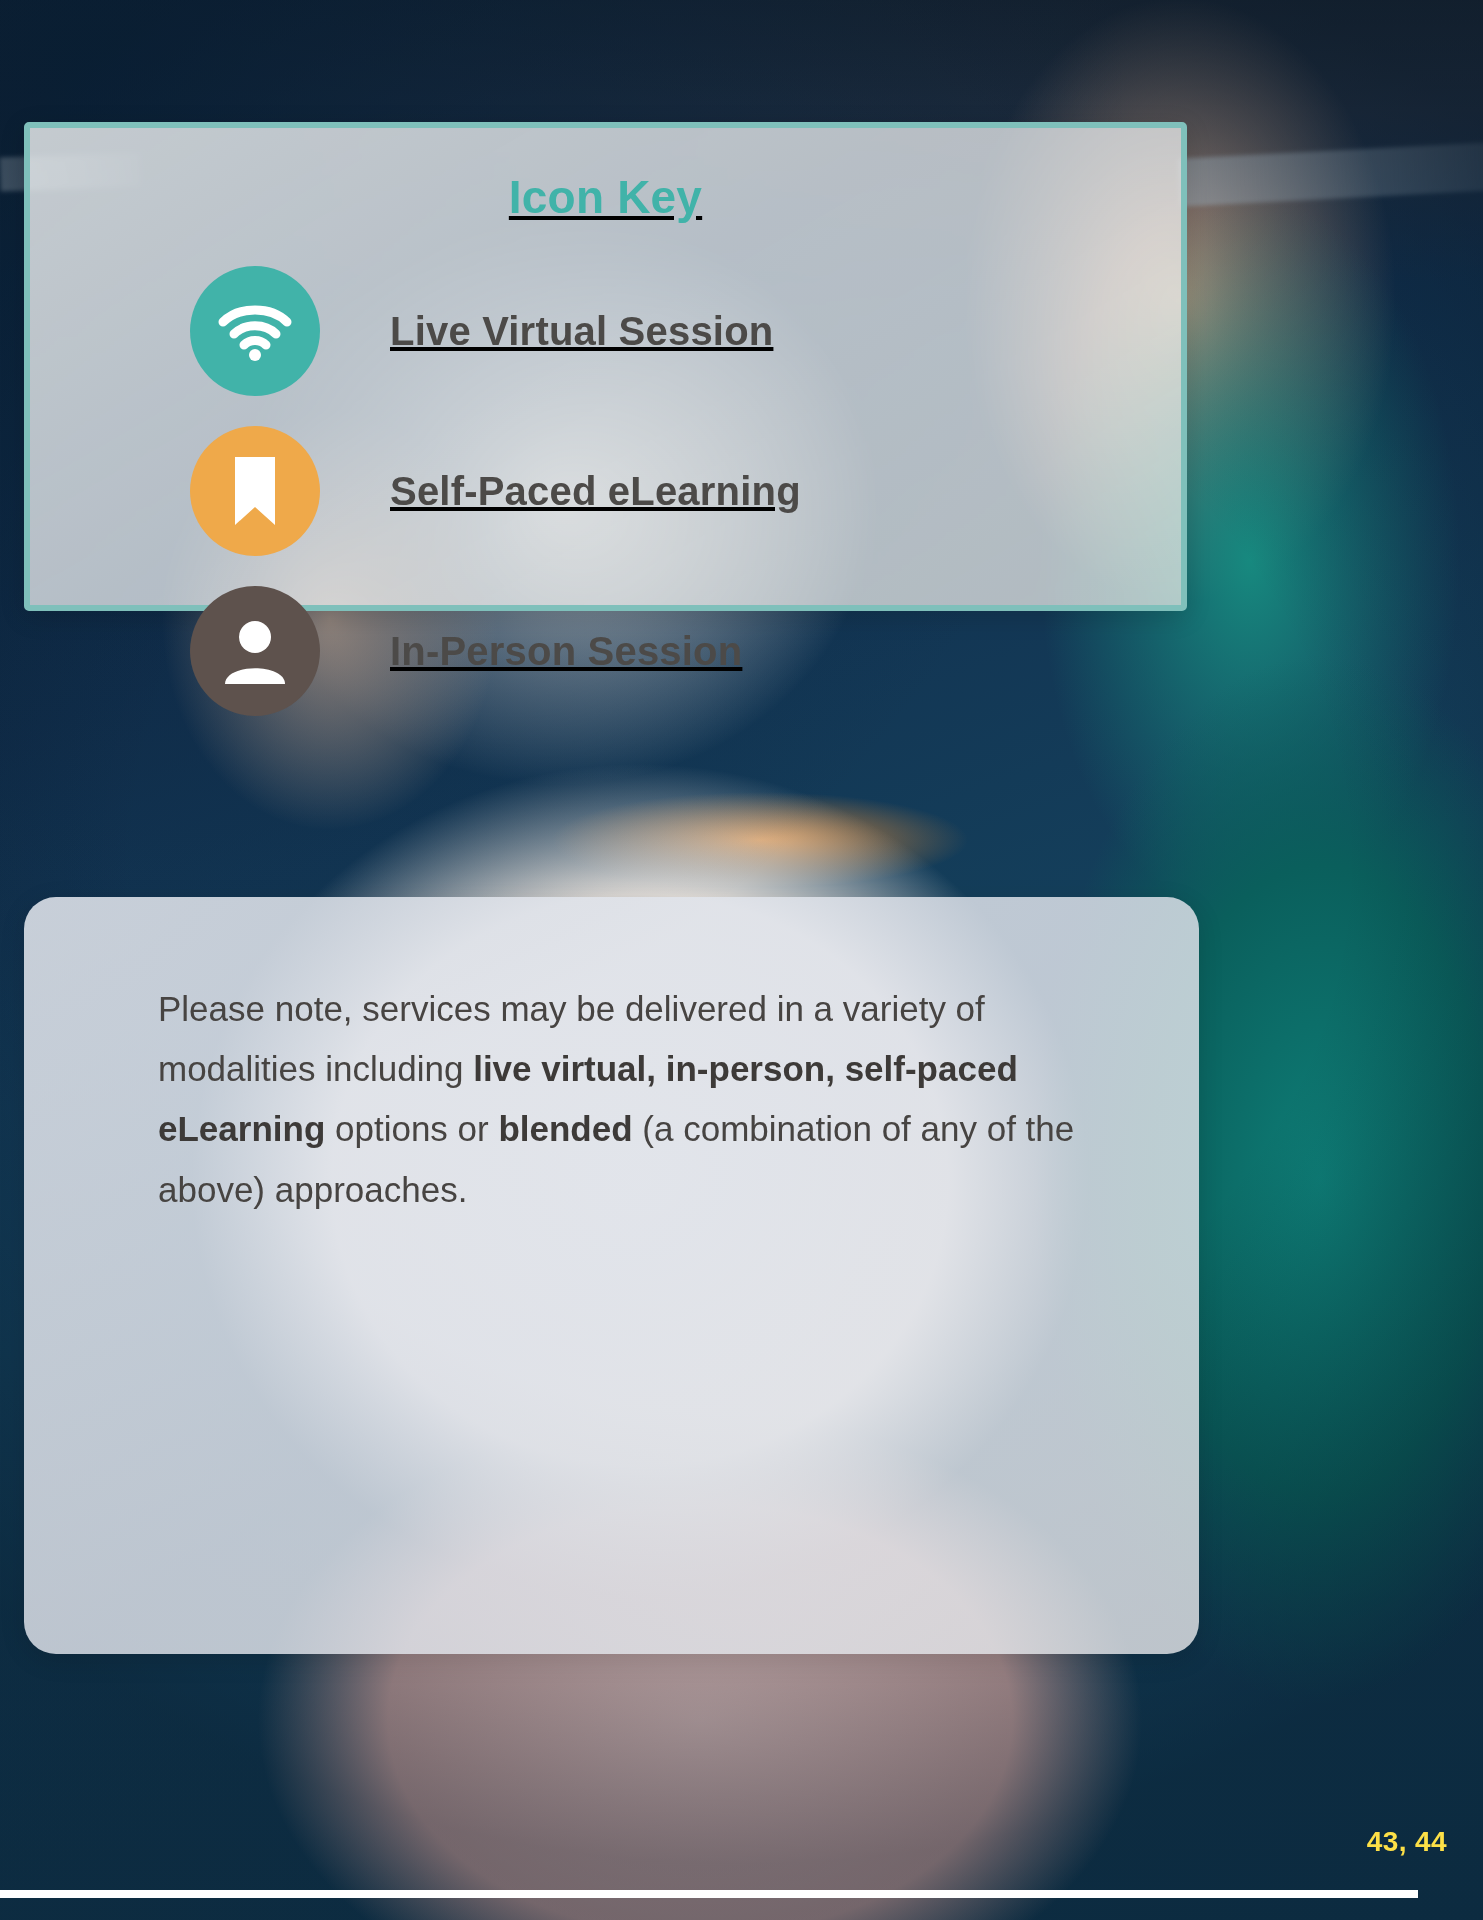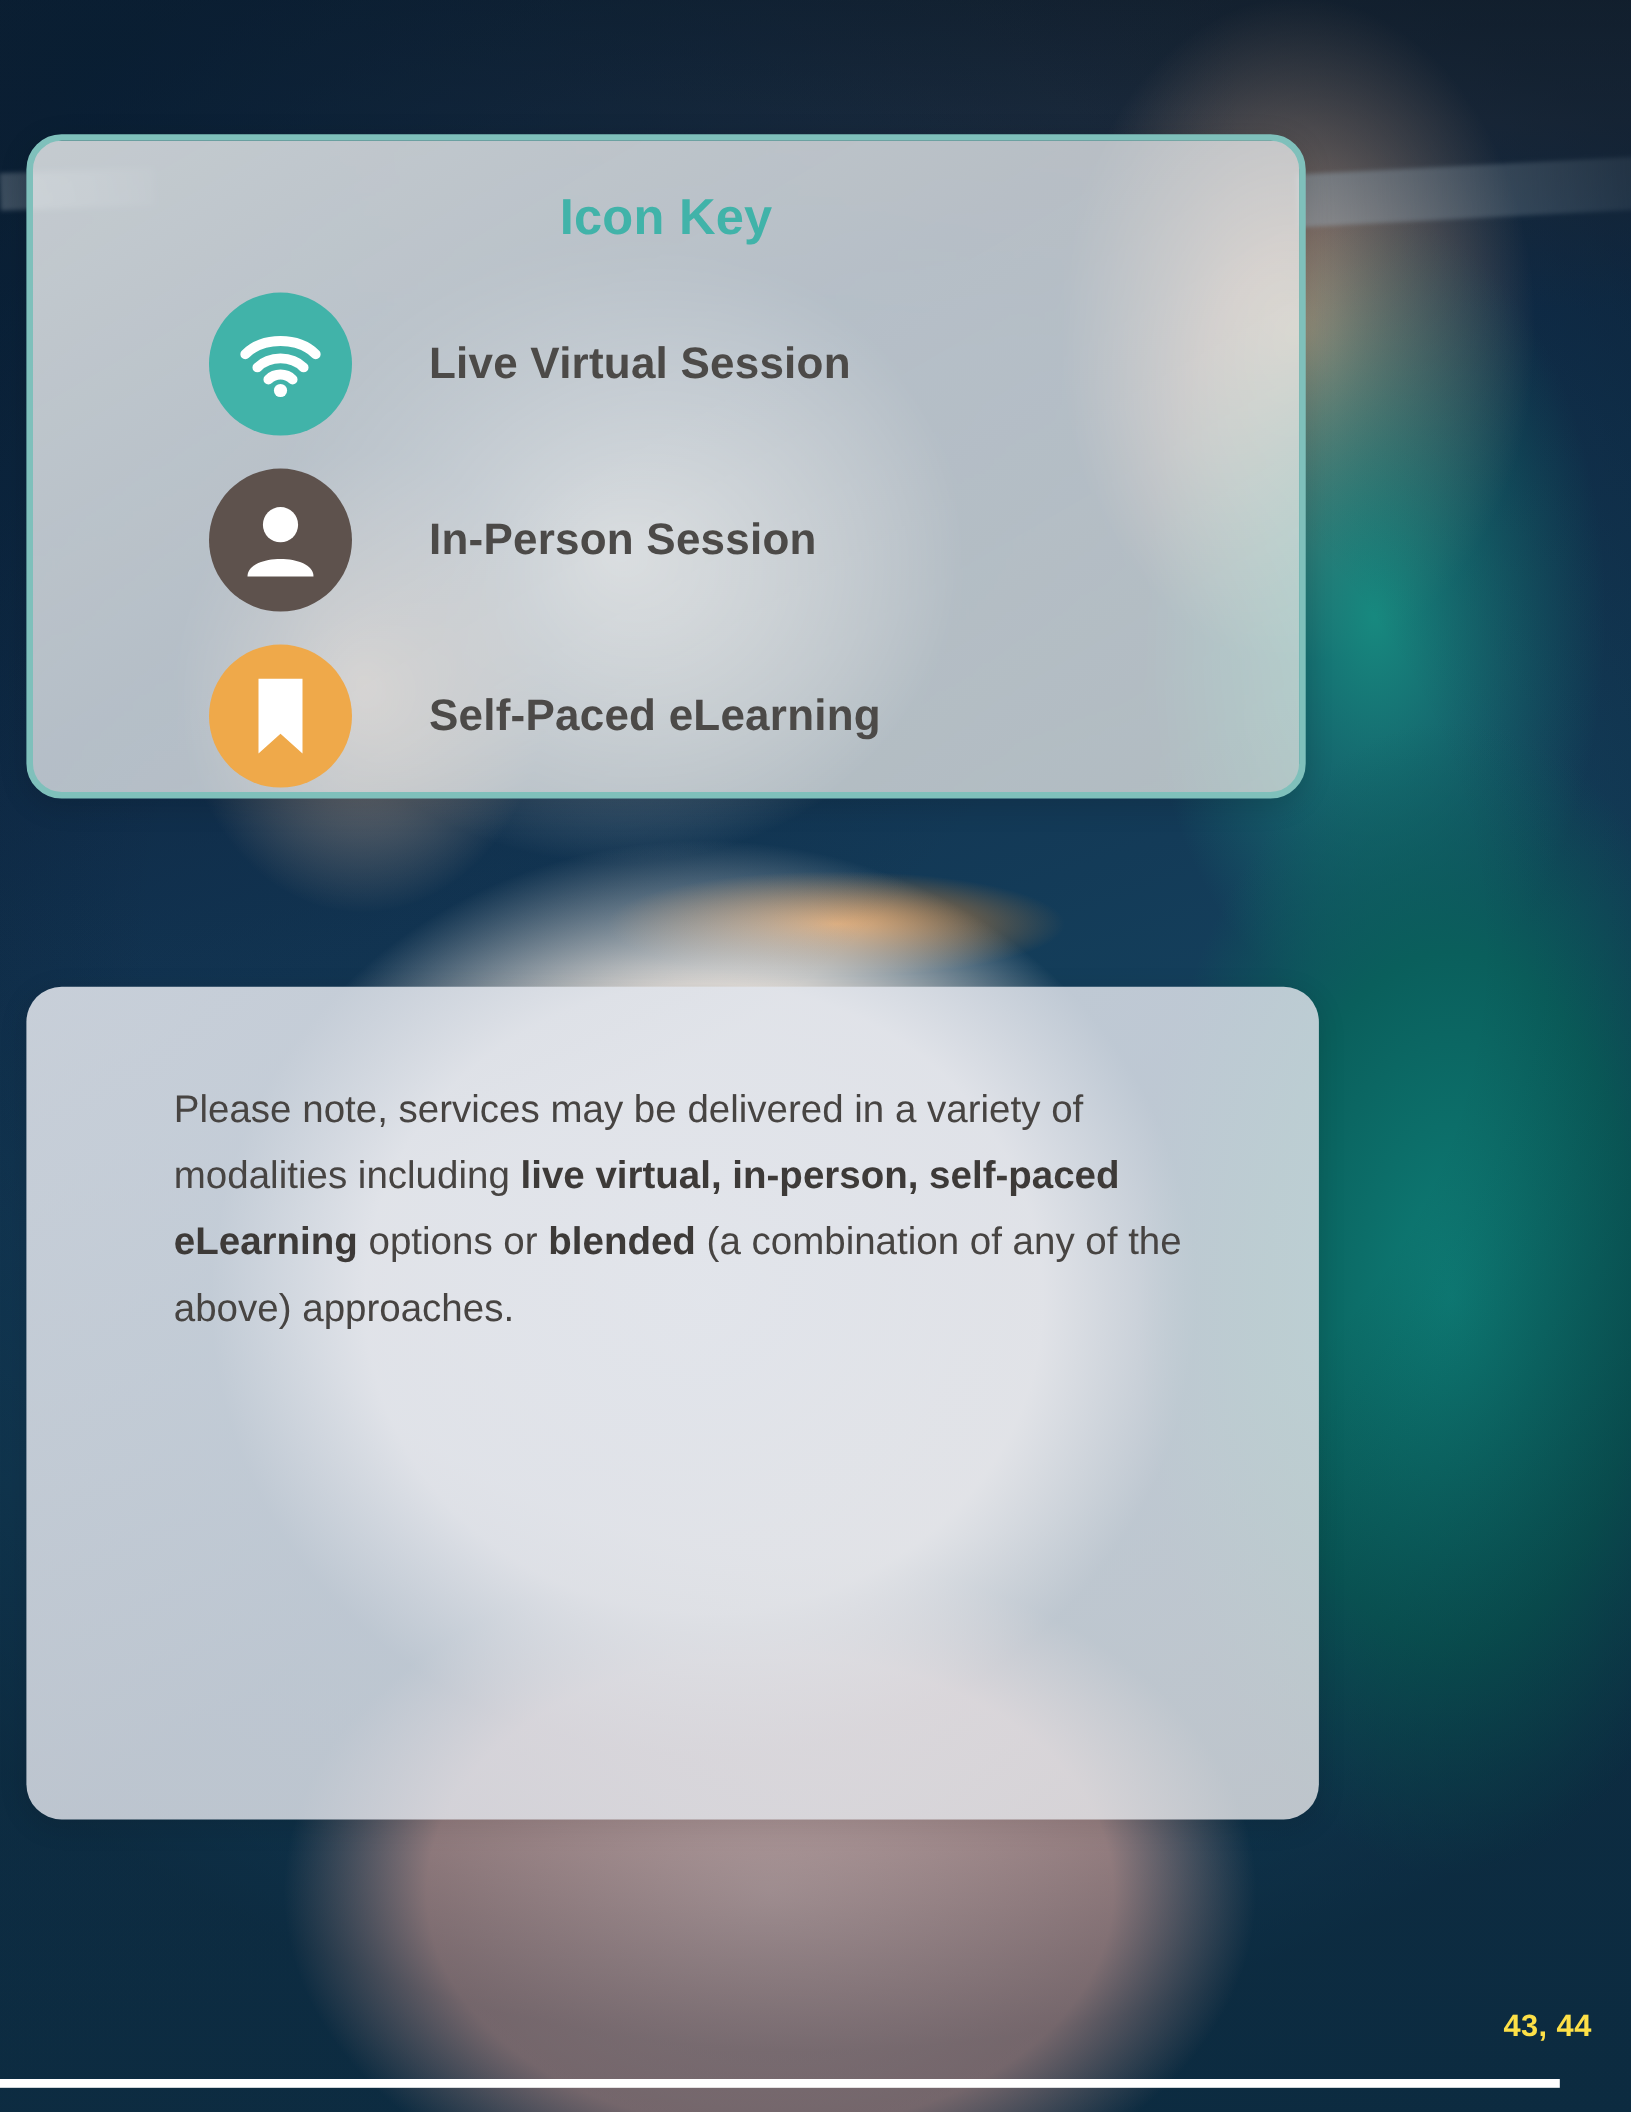--- a/index.html
+++ b/index.html
@@ -55,26 +55,27 @@
   }
   .bg-vignette {
     position: absolute; inset: 0;
     background: radial-gradient(ellipse 1100px 1000px at 50% 45%, rgba(0,0,0,0) 55%, rgba(5,20,35,0.45) 100%);
   }
 
   
   .icon-key-card {
     position: absolute;
     left: 24px; top: 122px;
-    width: 1163px; height: 604px;
+    width: 1163px; height: 489px;
     border: 6px solid #7fc0bb;
-    border-radius: 32px;
+    border-radius: 5px;
     background: linear-gradient(150deg, rgba(243,246,247,0.80) 0%, rgba(240,243,245,0.74) 45%, rgba(245,243,238,0.70) 100%);
     backdrop-filter: blur(2px);
     box-shadow: 0 6px 26px rgba(0,0,0,0.14);
+    text-decoration: underline;
   }
   .icon-key-title {
     text-align: center;
     color: #41b3a9;
     font-size: 46px;
     font-weight: bold;
     letter-spacing: 0.2px;
     margin-top: 42px;
   }
   .key-row {
@@ -157,36 +158,36 @@
           <path d="M19 36 C 30 25, 50 25, 61 36"></path>
           <path d="M29 47 C 35 41, 45 41, 51 47"></path>
         </g>
         <circle cx="40" cy="57" r="6" fill="#ffffff"></circle>
       </svg>
     </span>
     <span class="key-label">Live Virtual Session</span>
   </div>
 
   <div class="key-row">
+    <span class="key-icon orange">
+      <svg width="52" height="72" viewBox="0 0 52 72" aria-hidden="true">
+        <path d="M6 2 H46 V70 L26 52 L6 70 Z" fill="#ffffff"></path>
+      </svg>
+    </span>
+    <span class="key-label">Self-Paced eLearning</span>
+  </div>
+
+  <div class="key-row">
     <span class="key-icon brown">
       <svg width="72" height="74" viewBox="0 0 72 74" aria-hidden="true">
         <circle cx="36" cy="23" r="16" fill="#ffffff"></circle>
         <path d="M6 70 C 6 49, 66 49, 66 70 Z" fill="#ffffff"></path>
       </svg>
     </span>
     <span class="key-label">In-Person Session</span>
-  </div>
-
-  <div class="key-row">
-    <span class="key-icon orange">
-      <svg width="52" height="72" viewBox="0 0 52 72" aria-hidden="true">
-        <path d="M6 2 H46 V70 L26 52 L6 70 Z" fill="#ffffff"></path>
-      </svg>
-    </span>
-    <span class="key-label">Self-Paced eLearning</span>
   </div>
 </section>
 
 <section class="note-card">
   <p class="note-p"><span> Please note, services may be delivered in a variety of modalities including </span><b>live virtual, in-person, self-paced eLearning</b><span> options or </span><b>blended</b><span> (a combination of any of the above) approaches.</span></p>
 
 </section>
 
 <div class="page-number">43, 44</div>
 <div class="footer-rule"></div>

